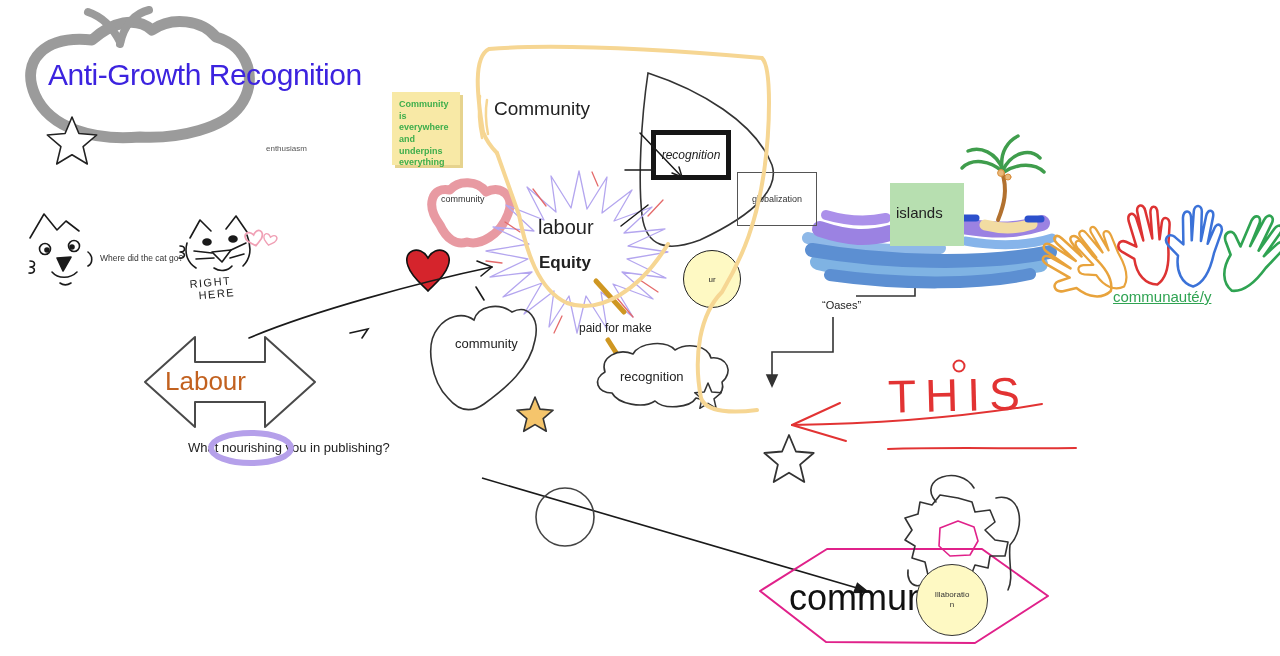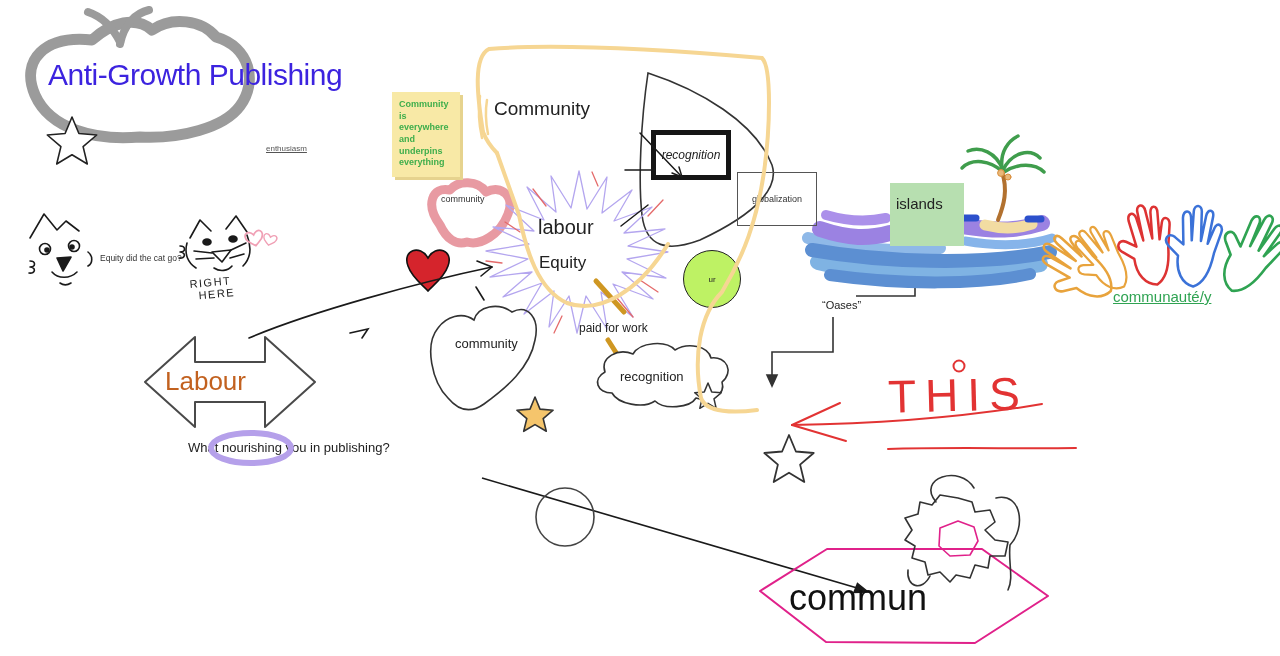--- a/index.html
+++ b/index.html
@@ -4,27 +4,27 @@
 <style>
   html,body{margin:0;padding:0;background:#fff;}
   #canvas{position:relative;width:1280px;height:656px;background:#ffffff;overflow:hidden;
           font-family:"Liberation Sans", sans-serif;color:#222;}
   svg.layer{position:absolute;left:0;top:0;pointer-events:none;}
   #under{z-index:1;} .txt{z-index:2;} #over{z-index:3;}
   .txt{position:absolute;white-space:nowrap;}
   .title{font-size:30px;color:#3c23df;letter-spacing:-0.5px;}
   .tiny{font-size:8px;color:#555;}
   .sticky{position:absolute;background:#f8e9a6;box-shadow:3px 3px 0 #e6d38e;z-index:2;
-          font-size:8.5px;line-height:1.3;color:#333;padding:7px 5px 20px 7px;}
+          font-size:8.5px;line-height:1.3;color:#333;padding:7px 5px 8px 7px;}
   .sticky.green{color:#3fae4c;font-weight:bold;font-size:9px;}
   .sticky.center{text-align:center;}
   .boxed{position:absolute;z-index:2;display:flex;align-items:center;justify-content:center;background:#fff;}
   .recbox{border:5px solid #151515;font-style:italic;font-size:12px;color:#222;}
   .globox{border:1px solid #555;font-size:9px;color:#333;background:transparent;}
-  .circle{border-radius:50%;border:1.5px solid #222;background:#bef264;text-align:center;}
+  .circle{border-radius:50%;border:1.5px solid #222;background:#fef9c3;text-align:center;}
   .handwrite{letter-spacing:1.5px;font-weight:500;color:#1a1a1a;}
   .this{font-size:46px;color:#e23333;letter-spacing:9px;transform:rotate(-1.5deg);font-weight:400;}
   .orange{color:#c2611f;}
   .green-label{color:#2fa352;}
 </style>
 </head>
 <body>
 
 <div id="canvas">
 
@@ -185,69 +185,73 @@
 
     <g fill="none" stroke="#333" stroke-width="1.6" stroke-linecap="round" stroke-linejoin="round">
       <path d="M958,498 L972,502 L975,512 L990,510 L995,522 L985,530 L995,540 L1008,542 L1005,556 L990,556 L988,568 L975,565 L970,578 L956,575 L950,582 L940,572 L928,575 L925,562 L912,558 L915,546 L905,540 L912,530 L905,518 L918,514 L920,502 L932,505 L940,495 Z"></path>
       <path d="M936,502 C916,478 960,464 974,488"></path>
       <path d="M996,498 C1022,492 1026,528 1010,545 C1008,562 1014,578 1008,590"></path>
       <path d="M930,576 C922,592 906,587 908,570"></path>
       <path stroke="#e0218a" d="M940,528 L958,521 L974,527 L978,541 L970,555 L950,556 L939,546 Z"></path>
     </g>
   </svg>
 
-  <div class="txt title" style="left:48px;top:58px;">Anti-Growth Publishing</div>
-  <div class="txt tiny" style="left:266px;top:144px;text-decoration:underline;">enthusiasm</div>
+  <div class="txt title" style="left:48px;top:58px;">Anti-Growth Recognition</div>
+  <div class="txt tiny" style="left:266px;top:144px;">enthusiasm</div>
 
   <div class="sticky green" style="left:392px;top:92px;width:56px;height:58px;white-space:normal;">
     <span>Community is everywhere and underpins everything</span>
   </div>
 
   <div class="txt" style="left:494px;top:98px;font-size:19px;">Community</div>
   <div class="txt" style="left:441px;top:194px;font-size:9px;color:#333;">community</div>
 
   <div class="boxed recbox" style="left:651px;top:130px;width:70px;height:40px;">
     <span>recognition</span>
   </div>
   <div class="boxed globox" style="left:737px;top:172px;width:78px;height:52px;">
     <span>globalization</span>
   </div>
 
-  <div class="txt" style="left:100px;top:253px;font-size:8.5px;color:#333;">Equity did the cat go?</div>
+  <div class="txt" style="left:100px;top:253px;font-size:8.5px;color:#333;">Where did the cat go?</div>
   <div class="txt handwrite" style="left:190px;top:276px;font-size:11px;transform:rotate(-5deg);">
     <div>RIGHT</div>
     <div style="margin-left:8px;">HERE</div>
   </div>
 
   <div class="txt" style="left:538px;top:216px;font-size:20px;">labour</div>
-  <div class="txt" style="left:539px;top:253px;font-size:17px;font-weight:normal;">Equity</div>
+  <div class="txt" style="left:539px;top:253px;font-size:17px;font-weight:bold;">Equity</div>
 
   <div class="txt orange" style="left:165px;top:366px;font-size:26px;">Labour</div>
   <div class="txt" style="left:188px;top:440px;font-size:13px;">What nourishing you in publishing?</div>
 
   <div class="txt" style="left:455px;top:336px;font-size:13px;">community</div>
 
 
-  <div class="txt" style="left:579px;top:321px;font-size:12px;">paid for work</div>
+  <div class="txt" style="left:579px;top:321px;font-size:12px;">paid for make</div>
   <div class="txt" style="left:620px;top:369px;font-size:13px;">recognition</div>
 
   <div class="boxed circle" style="left:683px;top:250px;width:56px;height:56px;font-size:8px;">
     <span>ur</span>
   </div>
 
   <div class="txt" style="left:822px;top:299px;font-size:11px;">“Oases”</div>
-  <div class="txt" style="left:896px;top:195px;font-size:15px;">islands</div>
+  <div class="txt" style="left:896px;top:204px;font-size:15px;">islands</div>
 
 
   <div class="txt green-label" style="left:1113px;top:288px;font-size:15px;text-decoration:underline;">communauté/y</div>
 
   <div class="txt this" style="left:888px;top:368px;">THIS</div>
 
   <div class="txt" style="left:789px;top:577px;font-size:36px;color:#111;">commun</div>
 
+  <div class="boxed circle" style="left:916px;top:564px;width:70px;height:70px;font-size:8px;color:#333;border-color:#333;flex-direction:column;line-height:1.2;">
+    <span>Illaboratio</span>
+    <span>n</span>
+  </div>
 
   <svg id="over" class="layer" width="1280" height="656" viewBox="0 0 1280 656">
 
     <g fill="none" stroke="#f6d693" stroke-linecap="round">
       <path stroke-width="4" d="M483,132 C477,95 473,57 489,49 C560,43 680,51 762,58 C772,68 770,130 764,172 C757,220 744,255 722,292 C700,314 693,356 701,398 C706,413 735,413 757,410"></path>
       <path stroke-width="4" d="M497,153 C505,175 512,195 519,215 C526,250 538,290 567,303 C600,315 640,290 668,244"></path>
       <path stroke-width="4" d="M483,132 C487,142 492,148 497,153"></path>
       <path stroke-width="2.5" d="M480,96 C478,110 479,125 482,138"></path>
       <path stroke-width="2.5" d="M487,100 C485,112 486,124 488,134"></path>
     </g>

